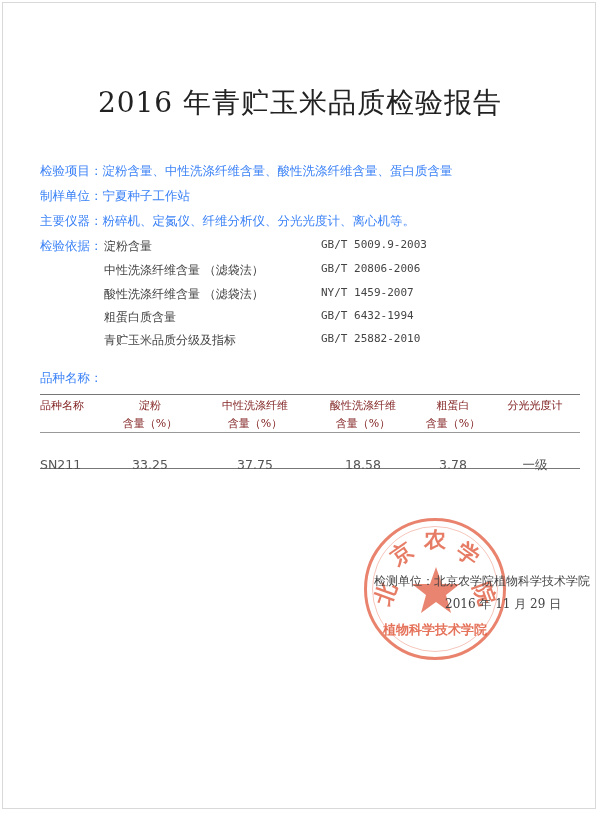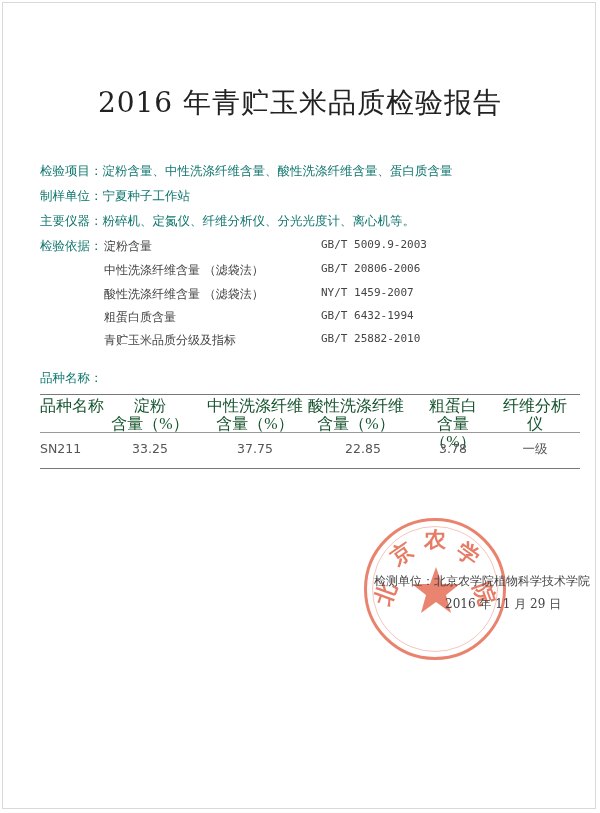--- a/index.html
+++ b/index.html
@@ -2,27 +2,27 @@
 <html><head>
 <meta charset="utf-8">
 <style>
   html, body { margin: 0; padding: 0; background: #ffffff; }
   body { width: 600px; height: 813px; position: relative; overflow: hidden;
          font-family: "DejaVu Serif", "Liberation Serif", serif; color: #333; }
   .frame { position: absolute; left: 2px; top: 2px; width: 594px; height: 807px;
            border: 1px solid #d9d9d9; box-sizing: border-box; }
   .title { position: absolute; left: 0; width: 600px; top: 84px; text-align: center;
            font-size: 28px; color: #222; letter-spacing: 1px; }
-  .line { position: absolute; left: 40px; font-size: 12.5px; color: #0f766e; white-space: nowrap; }
+  .line { position: absolute; left: 40px; font-size: 12.5px; color: #3b82f6; white-space: nowrap; }
   .basis-row { position: absolute; font-size: 12px; color: #444; white-space: nowrap; }
   .basis-name { position: absolute; left: 104px; }
   .basis-code { position: absolute; left: 321px; font-family: "DejaVu Sans Mono", "Liberation Mono", monospace; font-size: 11px; }
   .tbl-line { position: absolute; left: 40px; width: 540px; height: 0; border-top: 1.5px solid #777; }
-  .th, .td { position: absolute; font-size: 16px; color: #14532d; text-align: center; line-height: 18px; font-family: Liberation Serif, serif; }
-  .td { font-family: "DejaVu Sans", "Liberation Sans", sans-serif; font-size: 12.5px; color: #555; }
+  .th, .td { position: absolute; font-size: 11px; color: #7f1d1d; text-align: center; line-height: 18px; }
+  .td { font-family: "DejaVu Sans", "Liberation Sans", sans-serif; font-size: 12.5px; color: #555; margin-top: 16px; }
   .stamp { position: absolute; left: 364px; top: 518px; width: 142px; height: 142px;
            border-radius: 50%; border: 3px solid rgba(226, 90, 60, 0.75); box-sizing: border-box; }
   .stamp-inner { position: absolute; left: 5px; top: 5px; right: 5px; bottom: 5px; border-radius: 50%;
                  border: 1px solid rgba(226, 90, 60, 0.35); }
   .stamp-arc { position: absolute; color: rgba(222, 80, 50, 0.75); font-size: 22px; font-weight: bold; }
   .stamp-star { position: absolute; left: 44px; top: 44px; width: 50px; height: 50px; }
   .stamp-bottom { position: absolute; left: 0; width: 136px; top: 100px; text-align: center;
                   color: rgba(222, 80, 50, 0.8); font-size: 13px; font-weight: bold; letter-spacing: 0px; }
   .sign { position: absolute; font-size: 12px; color: #444; white-space: nowrap; margin-left: 36px; }
 </style>
@@ -76,49 +76,50 @@
   <div>品种名称</div>
 </div>
 <div class="th" style="left:110px; top:397px; width:80px;">
   <div>淀粉</div>
   <div>含量（%）</div>
 </div>
 <div class="th" style="left:205px; top:397px; width:100px;">
   <div>中性洗涤纤维</div>
   <div>含量（%）</div>
 </div>
-<div class="th" style="left:306px; top:397px; width:100px;">
+<div class="th" style="left:313px; top:397px; width:100px;">
   <div>酸性洗涤纤维</div>
   <div>含量（%）</div>
 </div>
 <div class="th" style="left:418px; top:397px; width:70px;">
   <div>粗蛋白</div>
   <div>含量（%）</div>
 </div>
 <div class="th" style="left:500px; top:397px; width:70px;">
-  <div>纤维分析仪</div>
+  <div>分光光度计</div>
 </div>
 
 <div>
   <div class="td" style="left:40px; top:440px; width:70px; text-align:left;">SN211</div>
   <div class="td" style="left:110px; top:440px; width:80px;">33.25</div>
   <div class="td" style="left:205px; top:440px; width:100px;">37.75</div>
-  <div class="td" style="left:313px; top:440px; width:100px;">22.85</div>
+  <div class="td" style="left:313px; top:440px; width:100px;">18.58</div>
   <div class="td" style="left:418px; top:440px; width:70px;">3.78</div>
   <div class="td" style="left:500px; top:440px; width:70px; font-family:Liberation Sans, sans-serif;">一级</div>
 </div>
 
 <div class="stamp">
   <div class="stamp-inner"></div>
   <span class="stamp-arc" style="left:8px; top:58px; transform:rotate(-70deg);">北</span>
   <span class="stamp-arc" style="left:24px; top:18px; transform:rotate(-35deg);">京</span>
   <span class="stamp-arc" style="left:57px; top:4px;">农</span>
   <span class="stamp-arc" style="left:90px; top:18px; transform:rotate(35deg);">学</span>
   <span class="stamp-arc" style="left:106px; top:58px; transform:rotate(70deg);">院</span>
   <svg class="stamp-star" viewBox="0 0 50 50">
     <polygon points="25,2 31,19 49,19 35,30 40,48 25,37 10,48 15,30 1,19 19,19" fill="rgba(222,80,50,0.7)"></polygon>
   </svg>
+  <div class="stamp-bottom">植物科学技术学院</div>
 </div>
 
 <div class="sign" style="left:338px; top:573px;">
   <span>检测单位：</span><span>北京农学院植物科学技术学院</span>
 </div>
 <div class="sign" style="left:409px; top:596px;">2016 年 11 月 29 日</div>
 
 </body></html>

